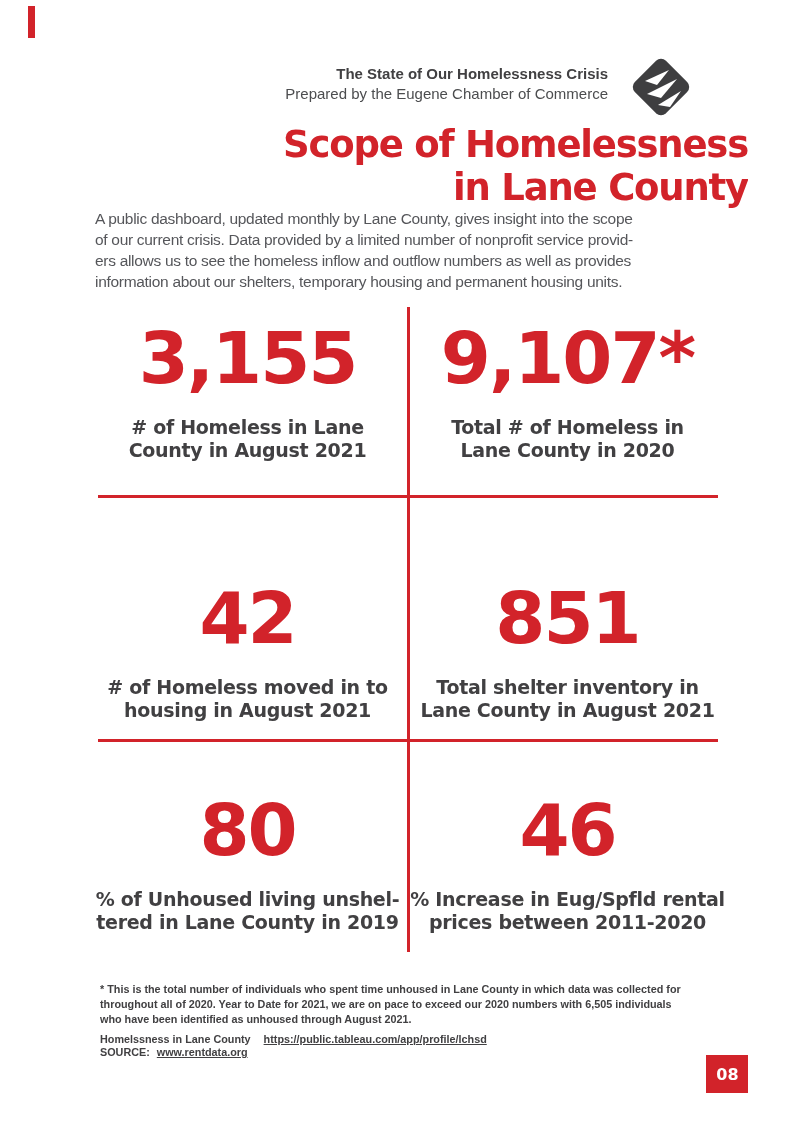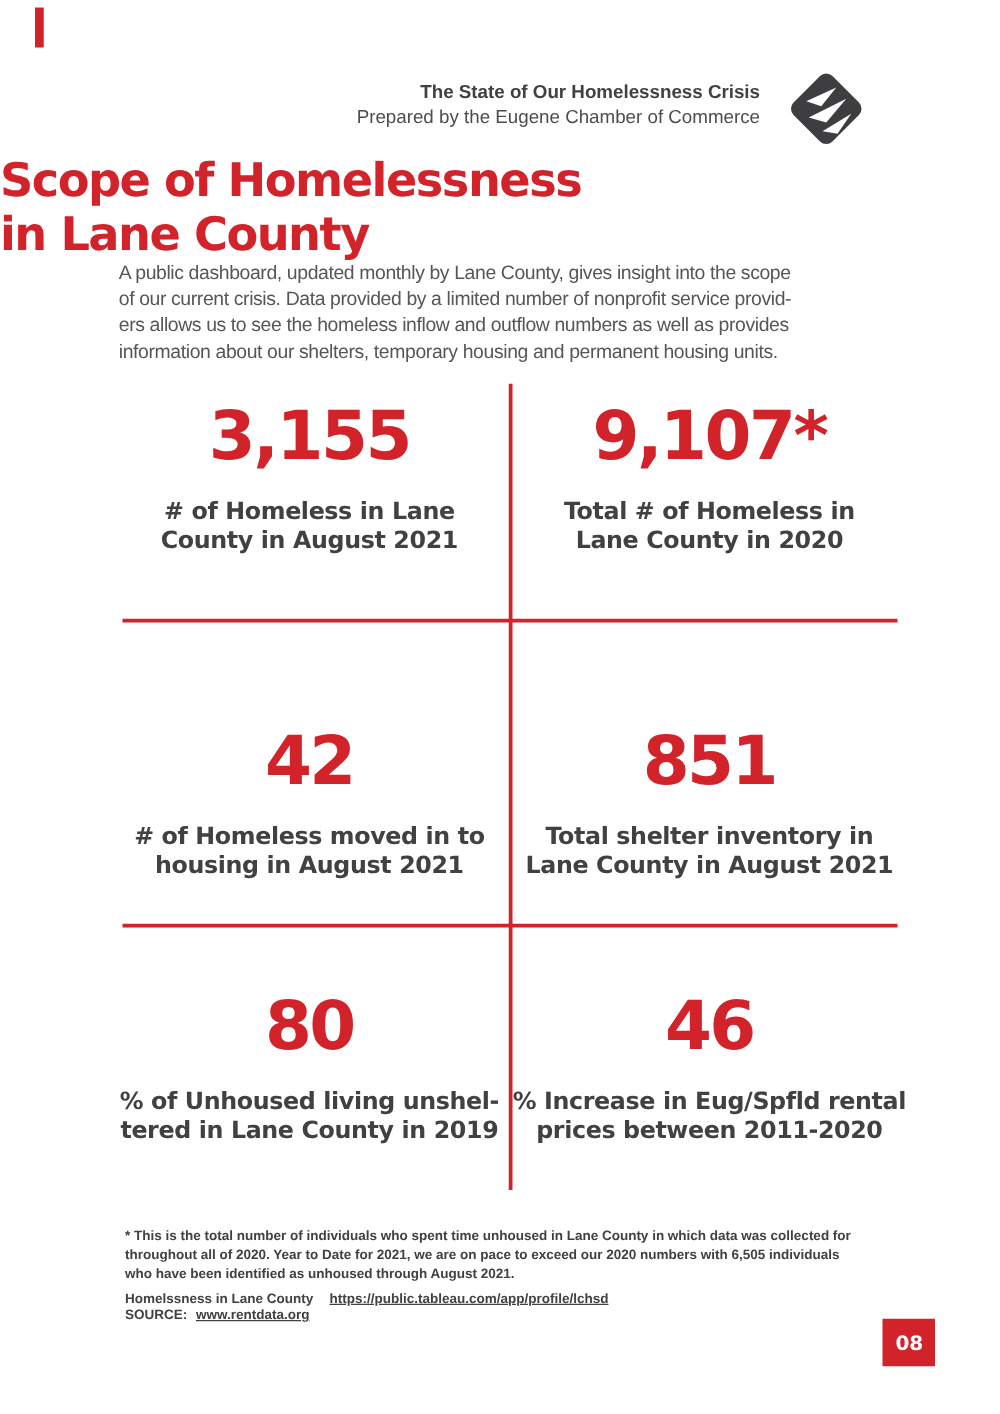--- a/index.html
+++ b/index.html
@@ -12,37 +12,37 @@
 
   .accent-tab { position:absolute; left:28px; top:6px; width:7px; height:32px; background:var(--accent,#d2232a); }
 
   .header { position:absolute; top:64px; right:140px; text-align:right; line-height:1.3; }
   .header-title { font-size:15px; font-weight:bold; color:#414042; }
   .header-subtitle { font-size:15px; font-weight:normal; color:#4c4d4f; }
 
   .logo { position:absolute; top:50px; right:50px; width:74px; height:74px; }
 
   .page-title {
-    position:absolute; top:124px; left:0; width:100%; text-align:left;
+    position:absolute; top:124px; left:0; width:100%; text-align:right;
     color:var(--accent,#d2232a); font-family:"DejaVu Sans", sans-serif;
     font-size:37px; font-weight:bold; line-height:1.16; letter-spacing:-1.2px;
   }
   .title-line { display:block; }
 
   .intro {
     position:absolute; top:208px; left:95px; width:625px;
     font-size:15.5px; line-height:21px; letter-spacing:-0.3px;
     color:var(--text_body,#55565a);
   }
   .intro-line { white-space:nowrap; }
 
   .stat { position:absolute; text-align:center; }
   .stat-value {
     font-family:"DejaVu Sans", sans-serif; font-weight:bold;
-    font-size:54px; line-height:1; letter-spacing:-2px;
+    font-size:72px; line-height:1; letter-spacing:-2px;
     color:var(--accent,#d2232a);
   }
   .stat-label {
     margin-top:22px; font-family:"DejaVu Sans", sans-serif; font-weight:bold;
     font-size:19px; line-height:1.2; letter-spacing:-0.3px; color:#414042;
   }
   .stat-label div { white-space:nowrap; }
 
   .c1 { left:90px;  width:315px; }
   .c2 { left:410px; width:315px; }

